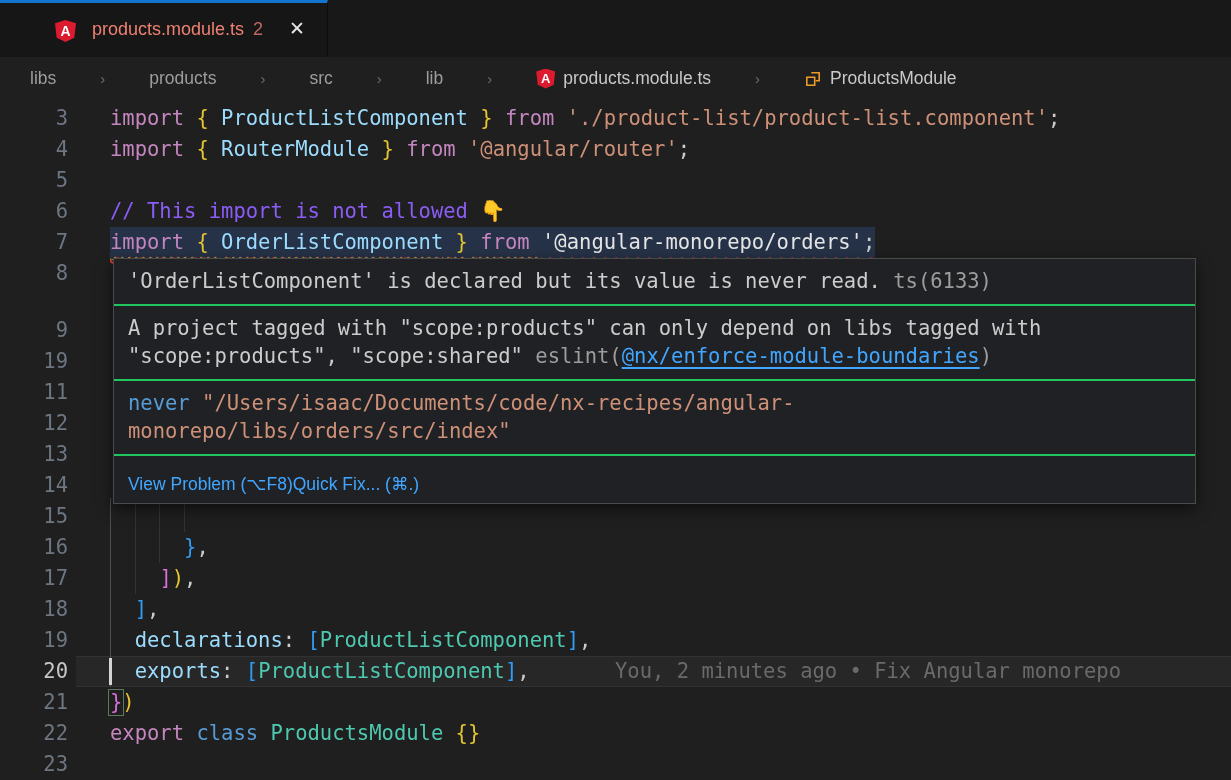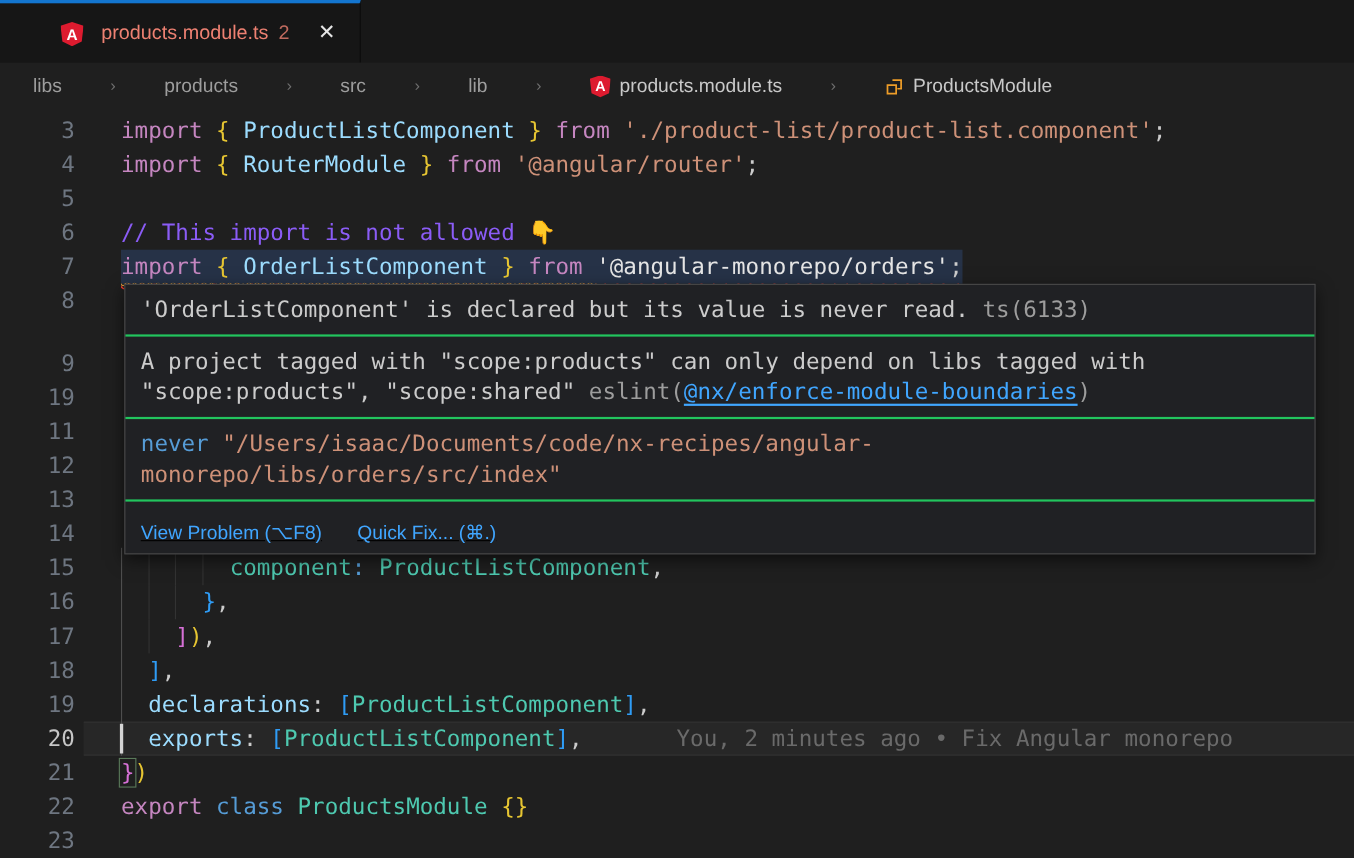--- a/index.html
+++ b/index.html
@@ -52,21 +52,21 @@
   
   .hover{position:absolute;left:113px;top:158px;width:1083px;background:#202124;
          border:1px solid #4a4a4a;box-sizing:border-box;z-index:10;
          box-shadow:0 5px 14px rgba(0,0,0,0.55);}
   .hsec{padding:8px 14px;border-bottom:2px solid #22c55e;
         font-family:"DejaVu Sans Mono","Liberation Mono",monospace;
         font-size:20.5px;line-height:28.5px;color:#cccccc;}
   .hline{white-space:pre;}
   .tk-hp{color:#cccccc}.tk-hd{color:#9d9d9d}
   .tk-hl{color:#40a6ff;text-decoration:underline;text-underline-offset:4px;cursor:pointer;}
-  .hactions{display:flex;gap:32px;padding:18px 14px 8px;font-size:17.5px;text-decoration:underline;}
+  .hactions{display:flex;padding:18px 14px 8px;font-size:17.5px;}
   .hlink{color:#40a6ff;cursor:pointer;}
   .class-icon{display:inline-block;}
 </style>
 </head>
 <body>
 
 <div class="tabbar">
   <div class="tab">
     <div class="ng-shield ng-tab">A</div>
     <div class="tab-title"><span>products.module.ts</span><span class="tab-badge">2</span></div>
@@ -148,21 +148,20 @@
       </div>
       <div class="line" style="top: 370px;">
         <div class="lnum">14</div>
         <span class="code"></span>
       </div>
       <div class="line" style="top: 401px;">
         <div class="lnum">15</div>
         <div class="iguide" style="left: 134.68px;"></div>
         <div class="iguide" style="left: 159.36px;"></div>
         <div class="iguide" style="left: 184.04px;"></div>
-        <span class="code"><span class="tk-w">        </span><span class="tk-t">component</span><span class="tk-kb">:</span><span class="tk-w"> </span><span class="tk-t">ProductListComponent</span><span class="tk-p">,</span></span>
       </div>
       <div class="line" style="top: 432px;">
         <div class="lnum">16</div>
         <div class="iguide" style="left: 134.68px;"></div>
         <div class="iguide" style="left: 159.36px;"></div>
         <span class="code"><span class="tk-w">      </span><span class="tk-bl">}</span><span class="tk-p">,</span></span>
       </div>
       <div class="line" style="top: 463px;">
         <div class="lnum">17</div>
         <div class="iguide" style="left: 134.68px;"></div>

